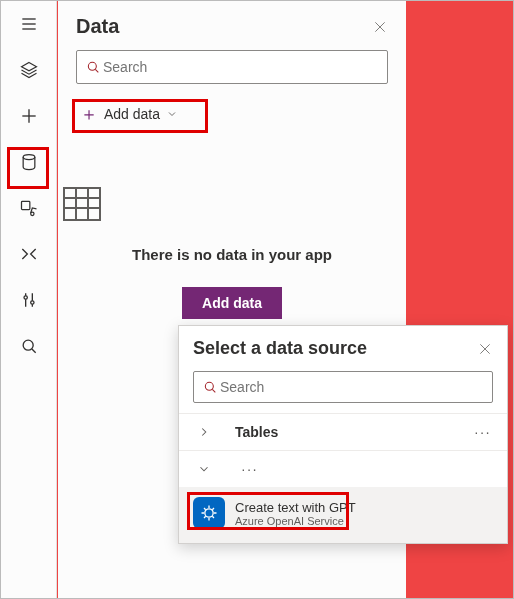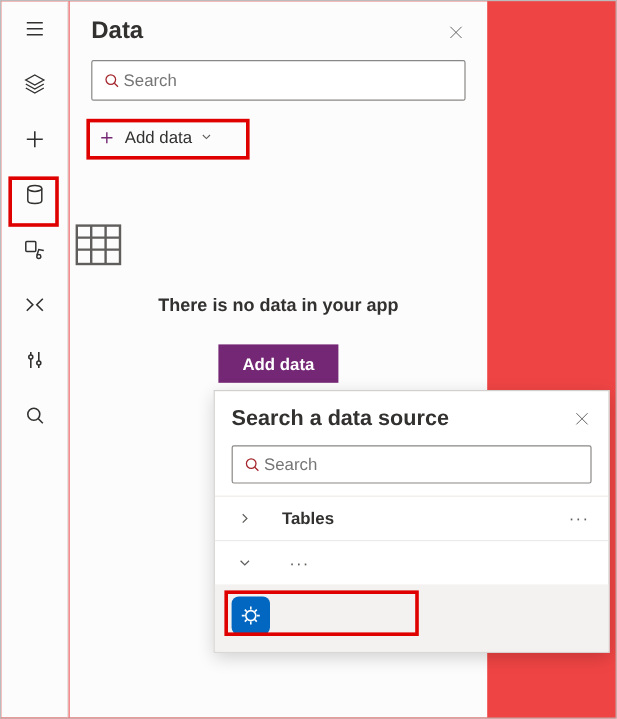--- a/index.html
+++ b/index.html
@@ -134,21 +134,21 @@
           <line x1="9" y1="4" x2="9" y2="20"></line>
           <line x1="15" y1="4" x2="15" y2="20"></line>
       </svg>
       <div class="empty-text">There is no data in your app</div>
       <button class="add-data-primary">Add data</button>
     </div>
   </div>
 
   <div class="popup">
     <div class="popup-head">
-      <div class="popup-title">Search a data source</div>
+      <div class="popup-title">Select a data source</div>
       <div class="close-x">
         <svg width="16" height="16" viewBox="0 0 24 24" fill="none" stroke="#605e5c" stroke-width="1.2">
             <line x1="5" y1="5" x2="19" y2="19"></line>
             <line x1="19" y1="5" x2="5" y2="19"></line>
           </svg>
       </div>
     </div>
     <div class="popup-search">
       <svg width="16" height="16" viewBox="0 0 24 24" fill="none" stroke="#a4262c" stroke-width="1.6">
           <circle cx="11" cy="11" r="6"></circle>
@@ -177,16 +177,20 @@
     </div>
     <div class="ai-highlight" style="left:8px; top:166px; width:162px; height:38px;"></div>
 
     <div class="item-row">
       <div class="item-icon blue">
         <svg width="20" height="20" viewBox="0 0 24 24" fill="none" stroke="#fff" stroke-width="1.6">
             <circle cx="12" cy="12" r="5"></circle>
             <path d="M12 3v3M12 18v3M3 12h3M18 12h3M6 6l2 2M16 16l2 2M18 6l-2 2M8 16l-2 2"></path>
           </svg>
       </div>
+      <div>
+        <div class="item-name">Create text with GPT</div>
+        <div class="item-sub">Azure OpenAI Service</div>
+      </div>
     </div>
   </div>
 
 </div>
 
 </body></html>

